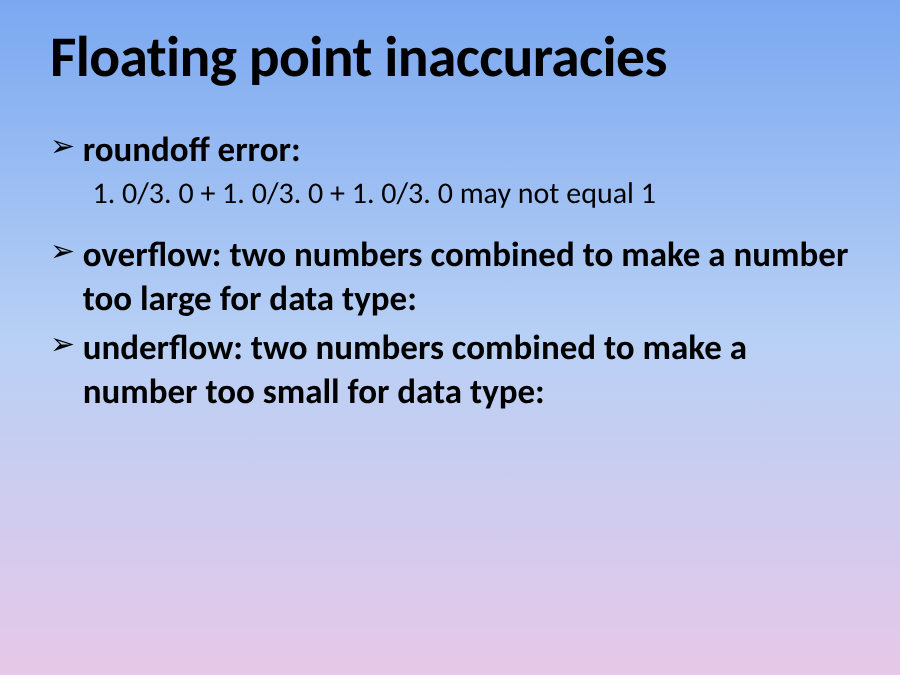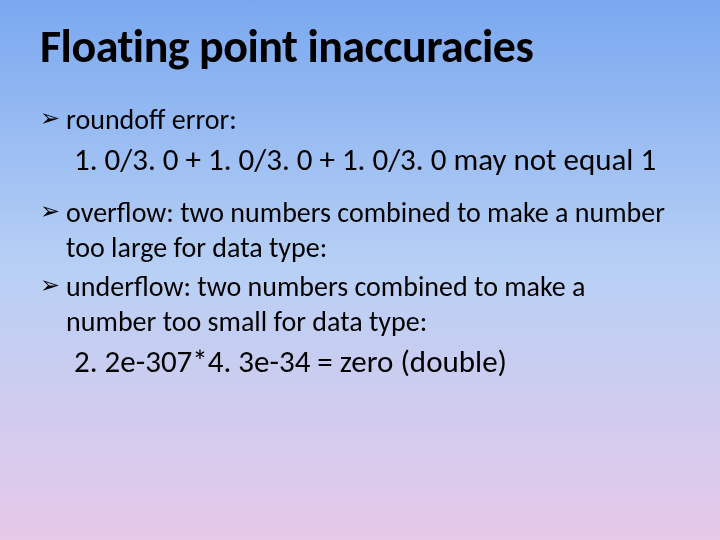--- a/index.html
+++ b/index.html
@@ -34,23 +34,24 @@
     margin: 4px 0 2px 0;
   }
   .bullet .arrow {
     flex: 0 0 auto;
     margin-right: 6px;
     font-size: 24px;
     line-height: 1.35;
   }
   .bullet .text {
     flex: 1 1 auto;
+    font-weight: bold;
   }
   .sub {
-    font-size: 31px;
+    font-size: 24px;
     line-height: 1.3;
     margin: 2px 0 16px 34px;
   }
   .sub:last-of-type {
     margin-bottom: 10px;
   }
 </style>
 </head>
 <body>
 
@@ -65,14 +66,13 @@
 
   <div class="bullet">
     <span class="arrow">➢</span>
     <span class="text">overflow: two numbers combined to make a number too large for data type:</span>
   </div>
 
   <div class="bullet">
     <span class="arrow">➢</span>
     <span class="text">underflow: two numbers combined to make a number too small for data type:</span>
   </div>
-  <div class="sub">2. 2e-307*4. 3e-34 = zero (double)</div>
 </div>
 
 </body></html>

